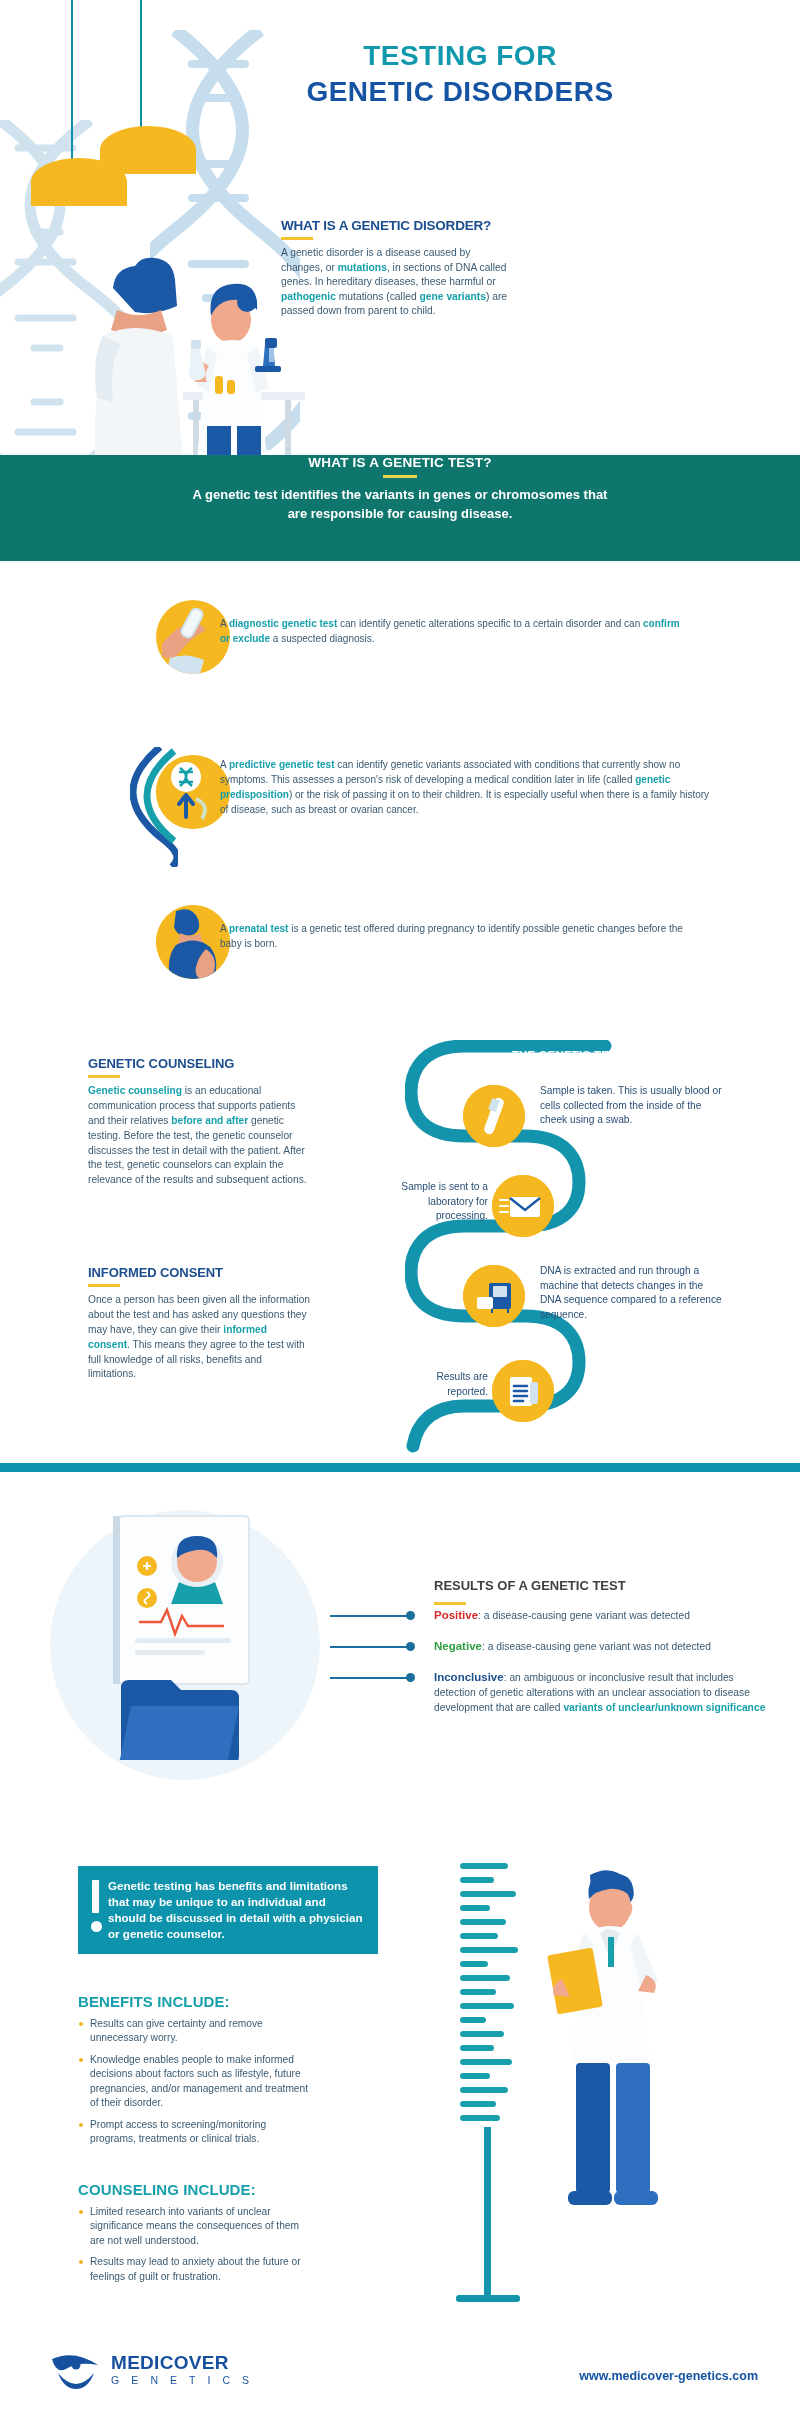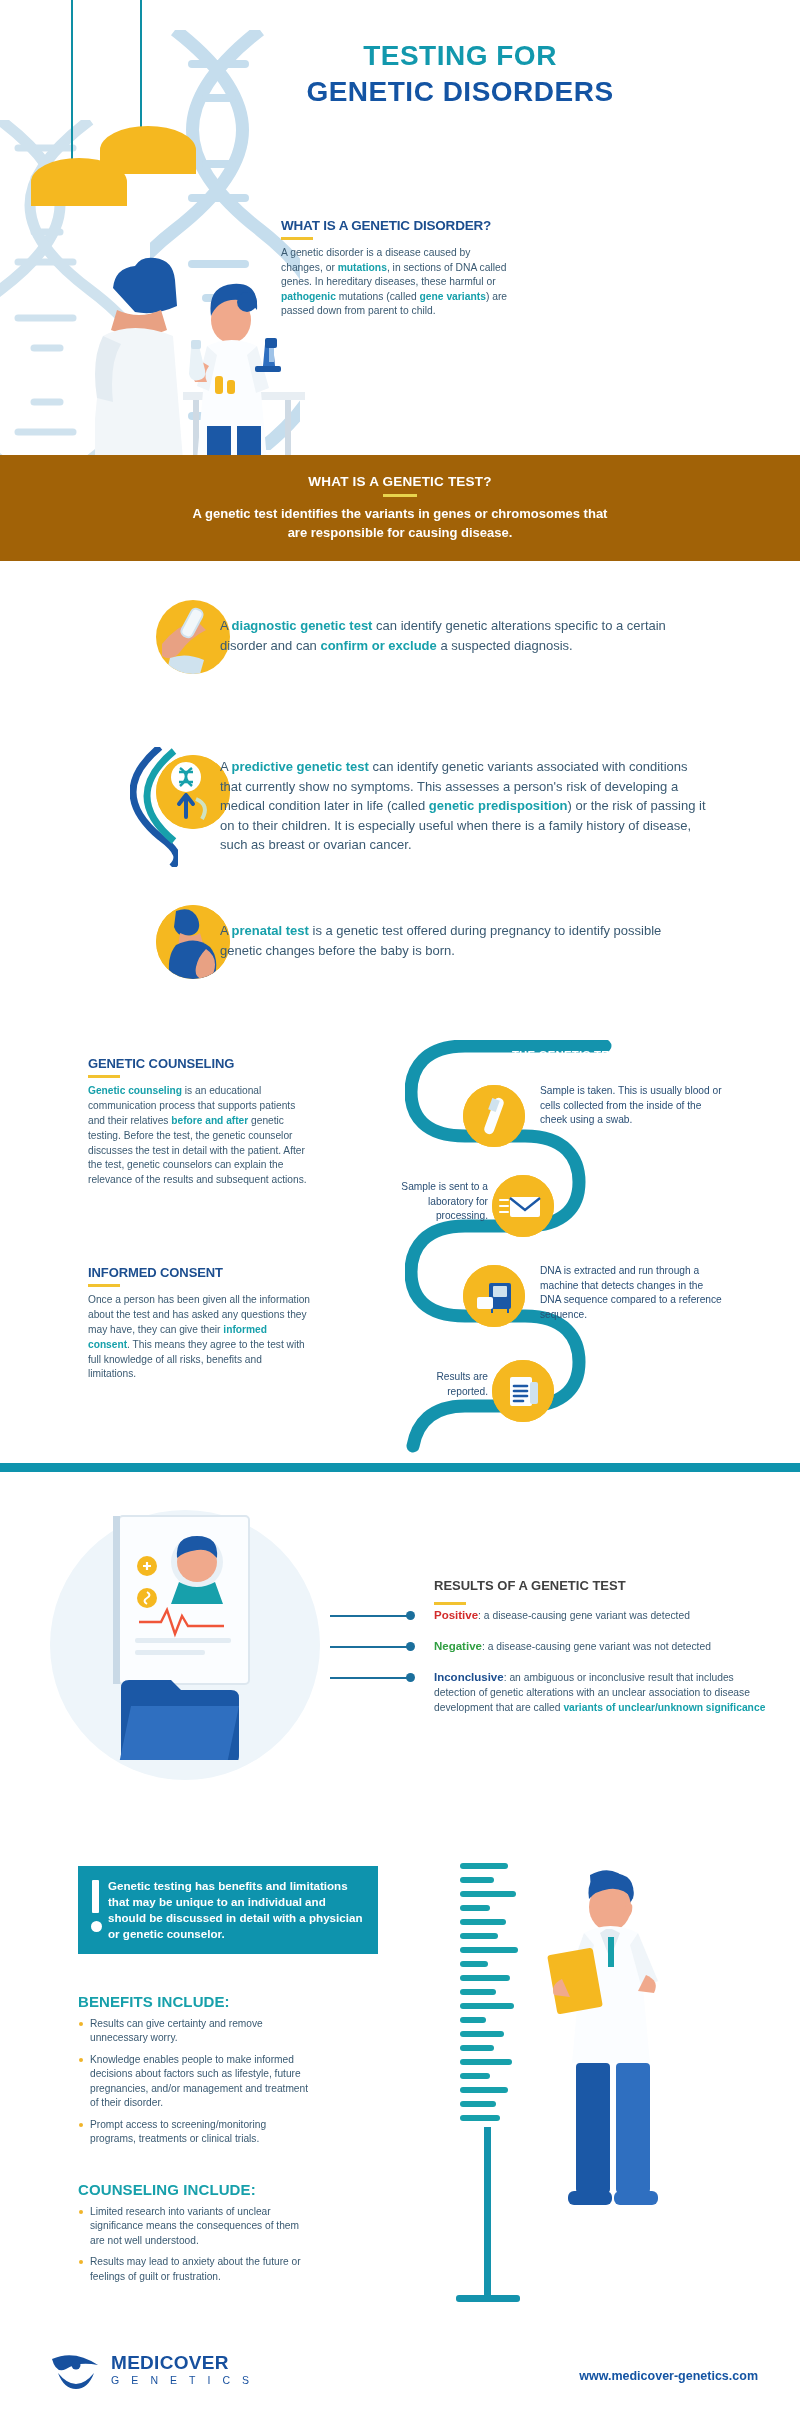--- a/index.html
+++ b/index.html
@@ -27,30 +27,30 @@
   .intro-block { position:absolute; left:281px; top:218px; width:230px; }
   .intro-h { font-size:13.5px; font-weight:bold; color:#1c4e8f; letter-spacing:-0.2px; }
   .rule-yellow { width:32px; height:3px; background:#f2c230; margin:4px 0 6px 0; }
   .intro-p { font-size:10.3px; line-height:1.42; color:#3a5a72; }
   .t-teal { color:#17a0ab; font-weight:bold; }
 
   
   .ill { position:absolute; }
 
   
-  .banner { position:absolute; left:0; top:455px; width:800px; height:106px; background:#a16207;
-            display:flex; flex-direction:column; align-items:center; justify-content:center; }
+  .banner { position:absolute; left:0; top:455px; width:800px; height:106px; background:#0f766e;
+            display:flex; flex-direction:column; align-items:center; }
   .banner-h { font-size:13.5px; font-weight:bold; color:#fff; letter-spacing:0.2px; }
   .banner-rule { width:34px; height:3px; background:#e8d44d; margin:5px 0 8px 0; }
   .banner-p { font-size:13px; color:#fff; font-weight:bold; line-height:1.45; text-align:center; }
 
   
   .ttype { position:absolute; }
   .ttype .circ { position:absolute; width:74px; height:74px; border-radius:50%; background:#f5b820; overflow:hidden; }
-  .ttype .txt { position:absolute; left:100px; font-size:13px; line-height:1.5; color:#3a5a72; width:495px; }
+  .ttype .txt { position:absolute; left:100px; font-size:10px; line-height:1.5; color:#3a5a72; width:495px; }
 
   
   .sec-h { font-size:13px; font-weight:bold; color:#1c4e8f; letter-spacing:-0.1px; }
   .body-p { font-size:10.2px; line-height:1.46; color:#3a5a72; }
 
   .process-head { position:absolute; left:445px; top:1049px; width:300px; text-align:center;
                   font-size:11.4px; font-weight:bold; color:#fff; letter-spacing:0.2px; }
   .snake { position:absolute; left:405px; top:1040px; }
   .pcirc { position:absolute; width:62px; height:62px; border-radius:50%; background:#f5b820; }
   .ptxt { position:absolute; font-size:10.2px; line-height:1.43; color:#2a4f75; }

